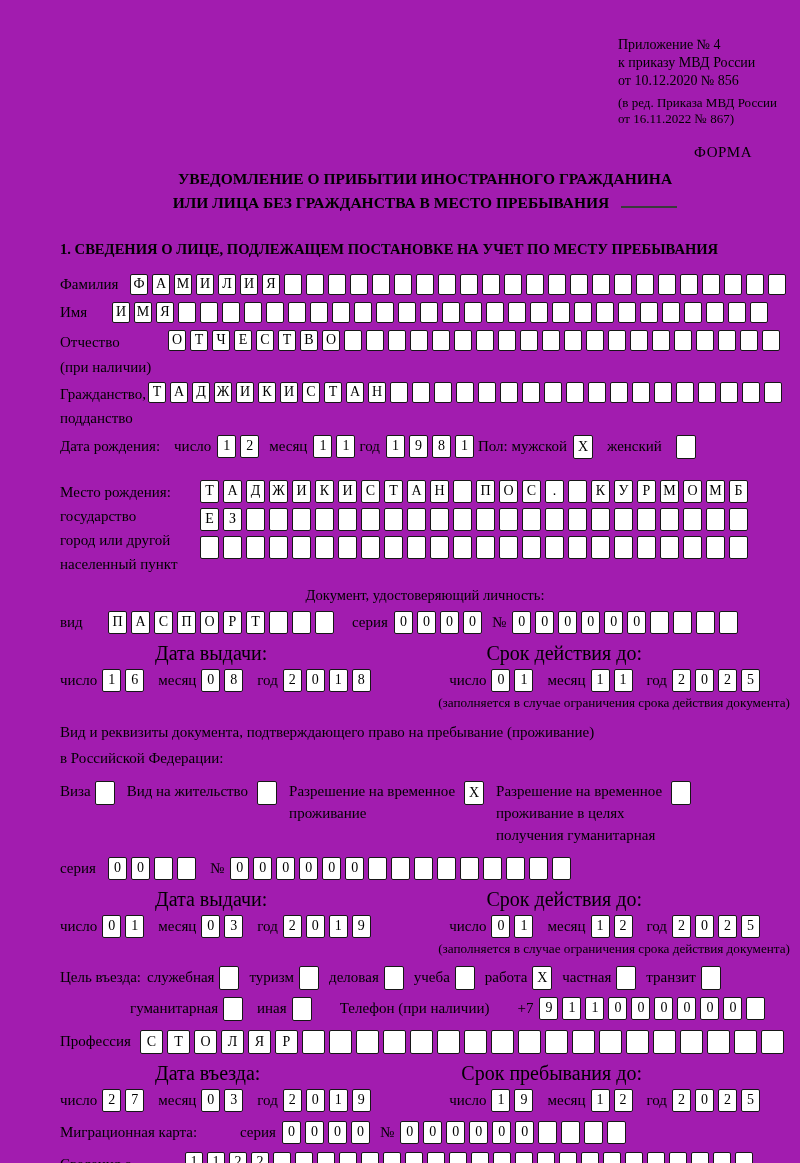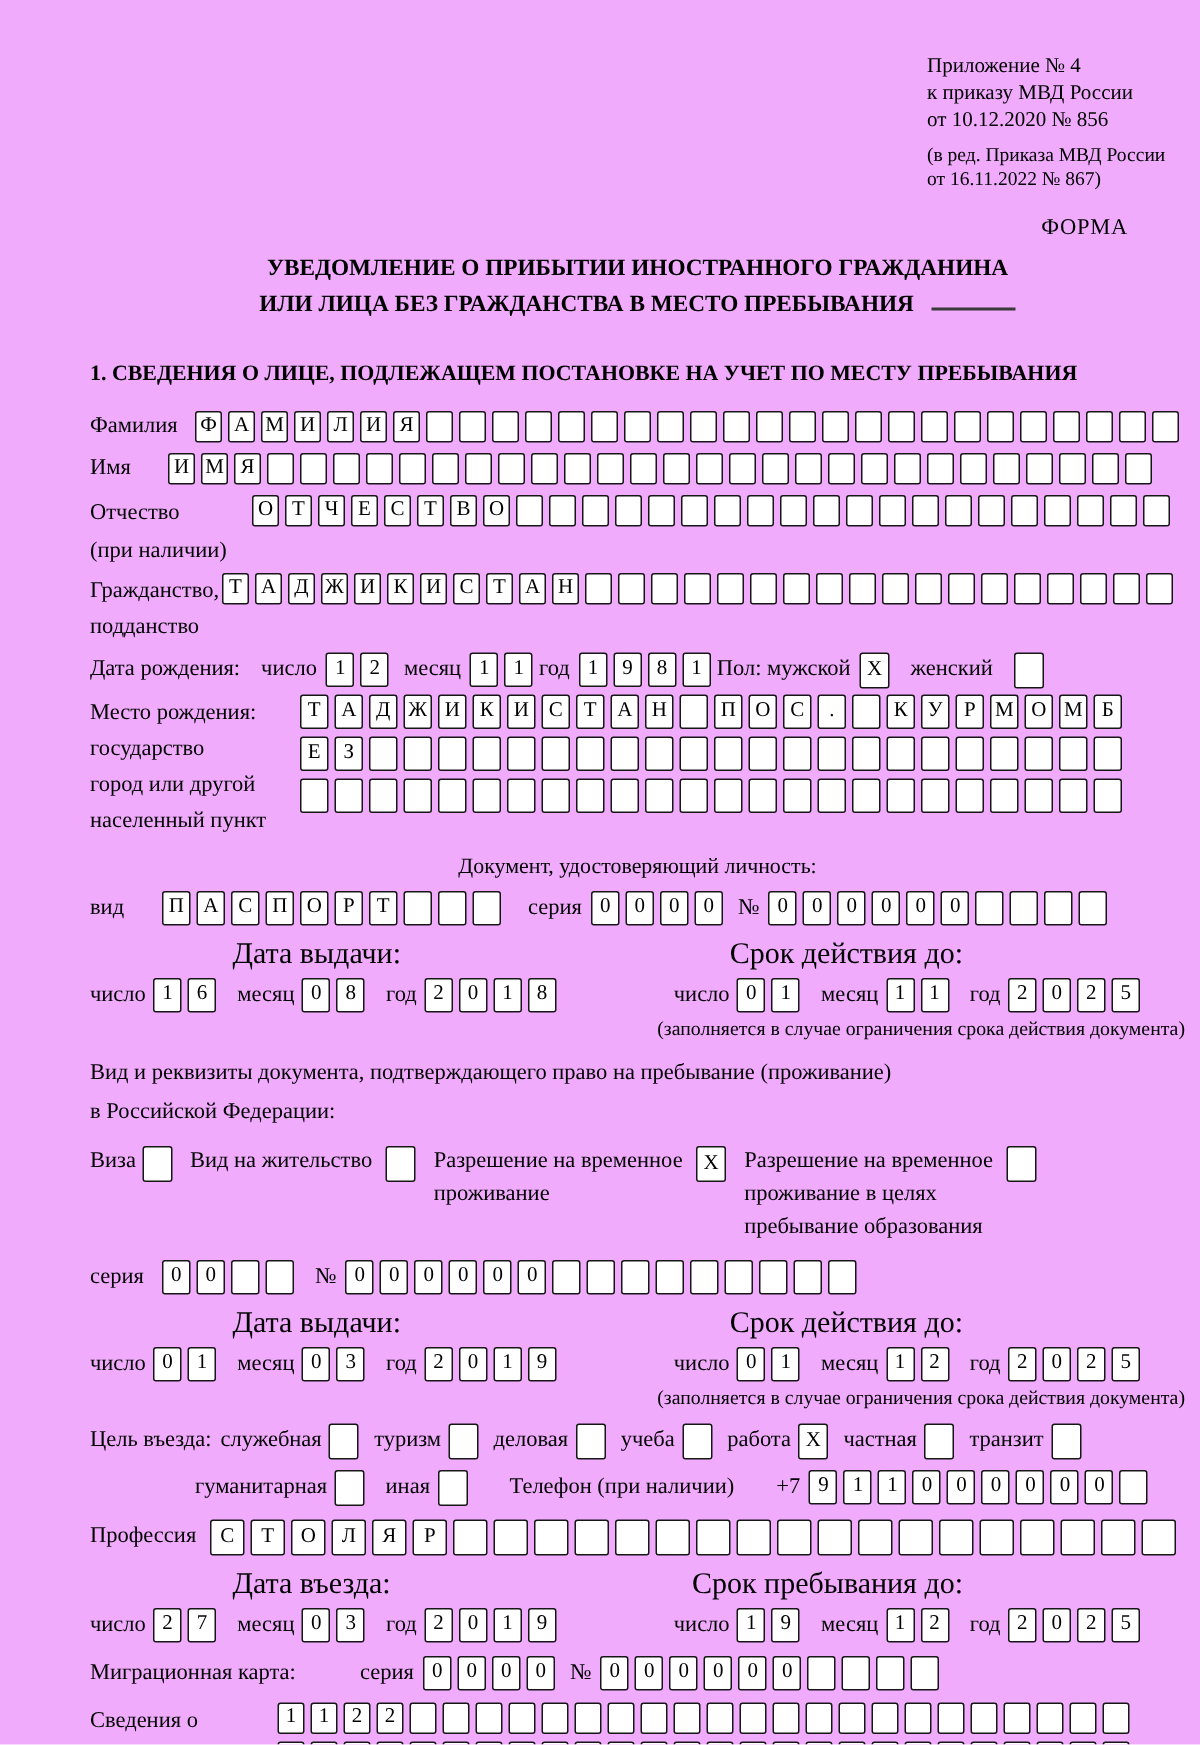--- a/index.html
+++ b/index.html
@@ -1,17 +1,17 @@
 <!DOCTYPE html>
 <html><head>
 <meta charset="utf-8">
 <style>
   *{box-sizing:border-box}
   html,body{margin:0;padding:0;background:#ffffff}
-  .page{width:800px;height:1163px;background:#f0abfc;color:#000;
+  .page{width:800px;height:1163px;background:#a21caf;color:#000;
     font-family:"Liberation Serif","DejaVu Serif",serif;font-size:15px;
     padding:36px 10px 12px 60px;overflow:hidden;position:relative}
   
   .hdr{margin-left:558px;font-size:14px;line-height:1.3}
   .hdr .sub{font-size:13px}
   .hdr .sub.first{margin-top:4px}
   .forma{font-weight:400;text-align:right;margin:16px 38px 0 0;font-size:15px;letter-spacing:.5px}
   .title{font-weight:700;text-align:center;font-size:15.5px;margin-top:6px;line-height:1.55}
   .blank{display:inline-block;width:56px;border-bottom:2.4px solid #3a3a3a;margin-left:12px}
   .sec{font-weight:700;font-size:14.6px;margin-top:26px}
@@ -244,21 +244,21 @@
     <span class="lbl">Пол: мужской</span>
     <span class="cells cb ml6">
         <span class="cell">X</span>
       </span>
     <span class="lbl ml14">женский</span>
     <span class="cells cb ml14">
         <span class="cell"></span>
       </span>
   </div>
 
-  <div class="frow top" style="margin-top:4px">
+  <div class="frow top" style="margin-top:21px">
     <span class="lblcol lw140">
       <div>Место рождения:</div>
       <div>государство</div>
       <div>город или другой</div>
       <div>населенный пункт</div>
     </span>
     <span class="cellcol">
       <div class="cells lg">
           <span class="cell">Т</span>
           <span class="cell">А</span>
@@ -450,21 +450,21 @@
         <div>проживание</div>
       </span>
       <span class="cells cb">
           <span class="cell">X</span>
         </span>
     </span>
     <span class="permit ml20">
       <span class="txt">
         <div>Разрешение на временное</div>
         <div>проживание в целях</div>
-        <div>пребывание образования</div>
+        <div>получения гуманитарная</div>
       </span>
       <span class="cells cb">
           <span class="cell"></span>
         </span>
     </span>
   </div>
 
   <div class="frow" style="margin-top:10px">
     <span class="lbl" style="width:48px">серия</span>
     <span class="cells lg">

